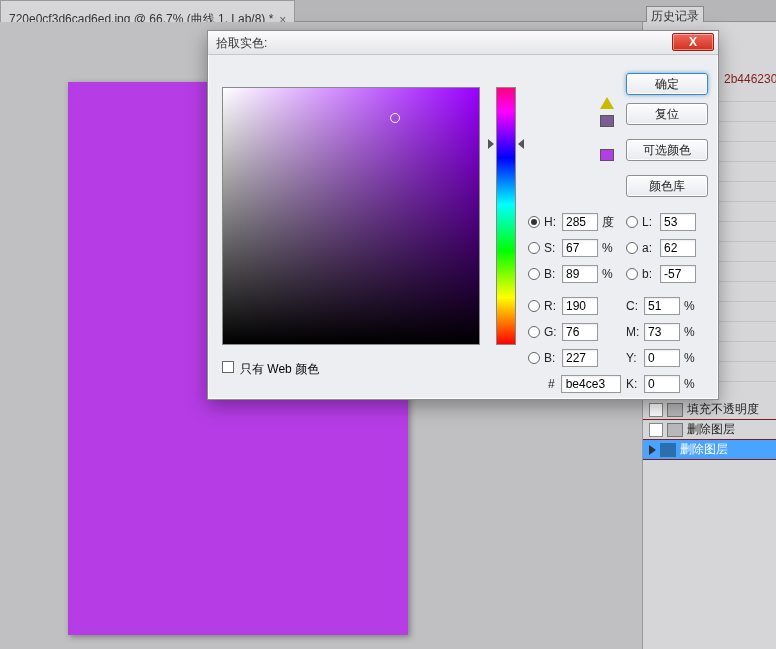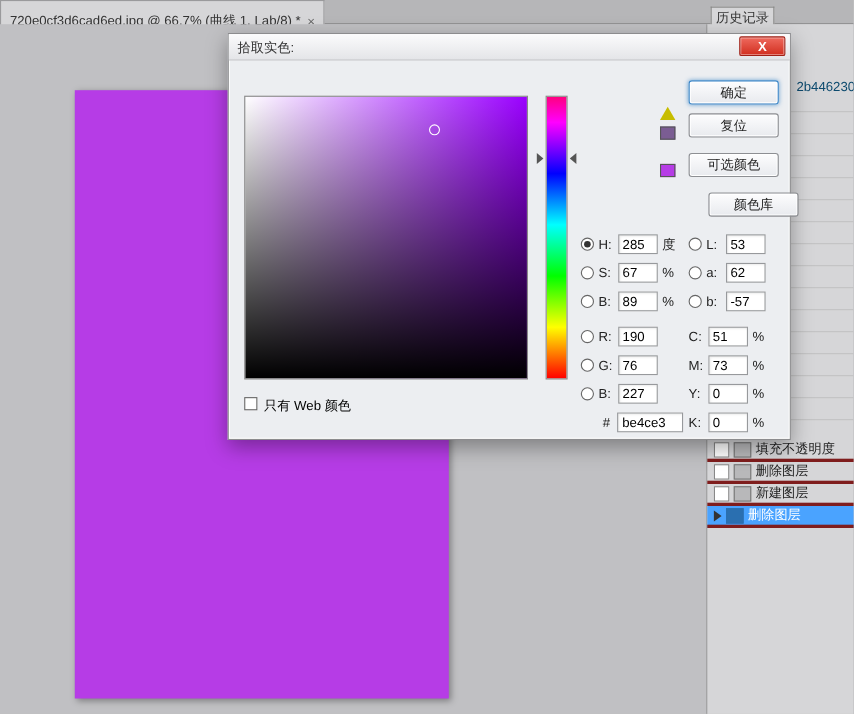--- a/index.html
+++ b/index.html
@@ -8,27 +8,27 @@
   .doc-tab-bar { position: absolute; left: 0; top: 0; width: 776px; height: 22px; background: #b6b6b8; border-bottom: 1px solid #8f8f91; }
   .doc-tab { display: inline-flex; align-items: center; height: 38px; background: #d6d6d8; border: 1px solid #9a9a9c; border-bottom: none; padding: 0 8px; color: #333; justify-content: flex-end; }
   .doc-tab .close { margin-left: 6px; color: #666; }
 
   .canvas-area { position: absolute; left: 0; top: 22px; width: 642px; height: 627px; background: #c0c0c3; }
   .canvas-rect { position: absolute; left: 68px; top: 60px; width: 340px; height: 553px; background: #b63ce6; box-shadow: 2px 2px 6px rgba(0,0,0,.35); }
 
   
   .right-strip { position: absolute; right: 0; top: 22px; width: 134px; height: 627px; background: #d6d6d8; border-left: 1px solid #999; }
   .history-tab { position: absolute; right: 72px; top: 6px; width: 58px; height: 20px; background: #d6d6d8; border: 1px solid #888; border-bottom: none; color: #333; text-align: center; line-height: 18px; }
-  .layers-title { position: absolute; right: 0; top: 50px; width: 52px; color: #0c4a6e; }
+  .layers-title { position: absolute; right: 0; top: 50px; width: 52px; color: #7f1d1d; }
 
   .layer-list { position: absolute; right:0; top:60px; width:134px; }
   .layer-row { height:20px; line-height:20px; border-bottom:1px solid #c2c2c4; padding-left:6px; color:#222; white-space:nowrap; overflow:hidden; }
 
   .hist-list { position:absolute; left:0; top:378px; width:134px; }
-  .hist-row { height:20px; display:flex; align-items:center; border-bottom:3px solid #7f1d1d; }
+  .hist-row { height:20px; display:flex; align-items:center; border-bottom:1px solid #7f1d1d; }
   .hist-check { width:14px; height:14px; border:1px solid #888; margin:0 4px 0 6px; background:#fff; }
   .hist-icon { width:16px; height:14px; background:#b8b8ba; border:1px solid #777; margin-right:4px; }
   .hist-text { color:#222; }
   .hist-row.sel { background:#4aa3ff; }
   .hist-row.sel .hist-text { color:#fff; }
   .hist-row.sel .hist-icon { background:#2a6fb0; border-color:#2a6fb0; }
   .hist-play { width:0;height:0;border-top:5px solid transparent;border-bottom:5px solid transparent;border-left:7px solid #333; margin-left:6px; margin-right:4px; }
 
   
   .dlg { position:absolute; left:207px; top:30px; width:512px; height:370px; background:#eceef1; border:1px solid #8c8c8e; box-shadow:0 6px 18px rgba(0,0,0,.35), inset 0 0 0 1px #fff; }
@@ -54,21 +54,21 @@
 
   .warn-tri { position:absolute; left:392px; top:66px; width:0;height:0;border-left:7px solid transparent;border-right:7px solid transparent;border-bottom:12px solid #c7bd00; }
   .warn-sq  { position:absolute; left:392px; top:84px; width:14px; height:12px; background:#7b5d93; border:1px solid #555; }
   .warn-sq2 { position:absolute; left:392px; top:118px; width:14px; height:12px; background:#b63ce6; border:1px solid #555; }
 
   .btn { position:absolute; height:22px; background:linear-gradient(#fdfdfe,#e8eaee); border:1px solid #8d8f93; border-radius:3px; text-align:center; line-height:20px; box-shadow:inset 0 0 0 1px #fff; color:#222; }
   .btn.primary { border-color:#3a86c8; box-shadow:0 0 4px rgba(58,134,200,.7), inset 0 0 0 1px #fff; }
   .btn.ok { left:418px; top:42px; width:82px; }
   .btn.cancel { left:418px; top:72px; width:82px; }
   .btn.addsw { left:418px; top:108px; width:82px; }
-  .btn.lib { left:436px; top:144px; width:82px; }
+  .btn.lib { left:418px; top:144px; width:82px; }
 
   .model-group { position:absolute; left:320px; top:178px; }
   .model-row { display:flex; align-items:center; height:26px; }
   .radio { width:12px;height:12px;border:1px solid #666;border-radius:50%;margin-right:4px;background:#fff;position:relative; }
   .radio.checked::after { content:""; position:absolute; left:2px; top:2px; width:6px;height:6px;background:#333;border-radius:50%; }
   .model-lab { width:18px; color:#222; }
   .model-inp { width:36px; height:18px; border:1px solid #97999c; background:#fff; box-shadow:inset 1px 1px 2px rgba(0,0,0,.08); padding:0 3px; text-align:left; margin-right:4px; }
   .unit { width:18px; color:#222; }
 
   .model-group2 { position:absolute; left:418px; top:178px; }
@@ -122,25 +122,20 @@
     <div class="hist-row">
       <span class="hist-check"></span>
       <span class="hist-icon"></span>
       <span class="hist-text">填充不透明度</span>
     </div>
     <div class="hist-row">
       <span class="hist-check"></span>
       <span class="hist-icon"></span>
       <span class="hist-text">删除图层</span>
     </div>
-    <div class="hist-row">
-      <span class="hist-check"></span>
-      <span class="hist-icon"></span>
-      <span class="hist-text">新建图层</span>
-    </div>
     <div class="hist-row sel">
       <span class="hist-play"></span>
       <span class="hist-icon"></span>
       <span class="hist-text">删除图层</span>
     </div>
   </div>
 </div>
 
 <div class="dlg">
   <div class="dlg-title">

